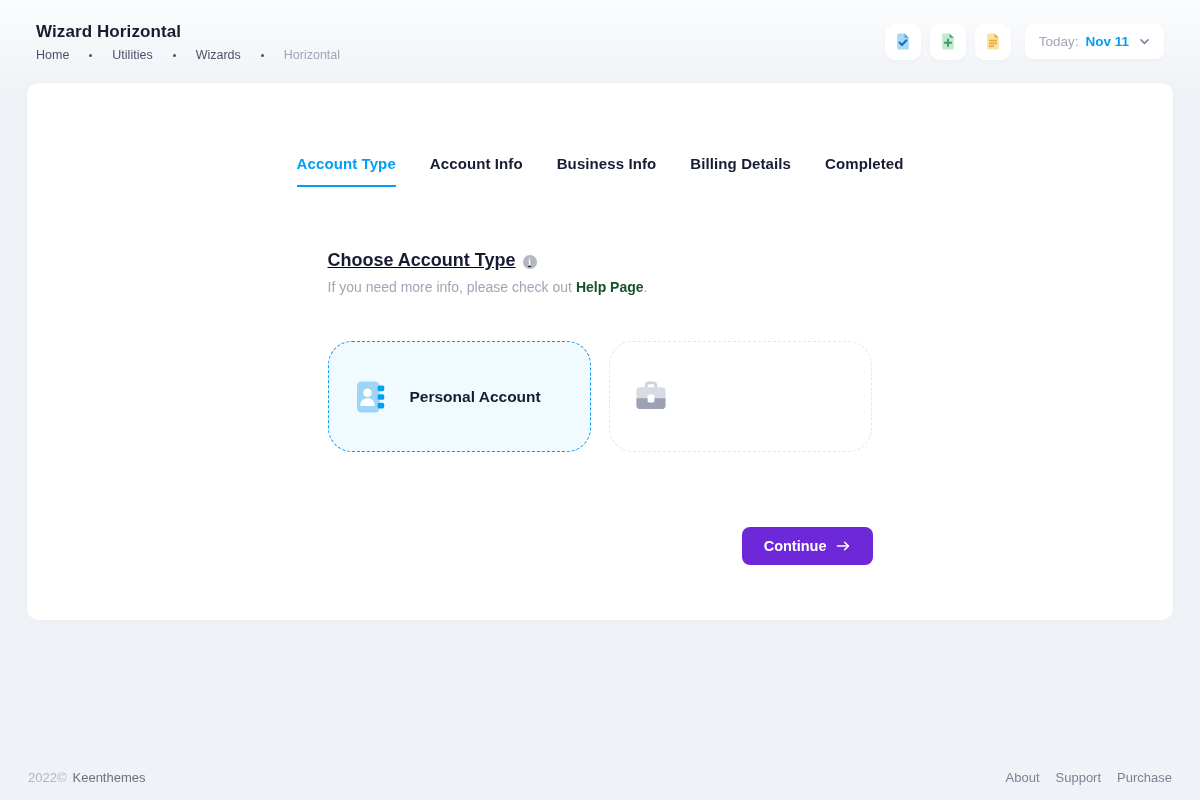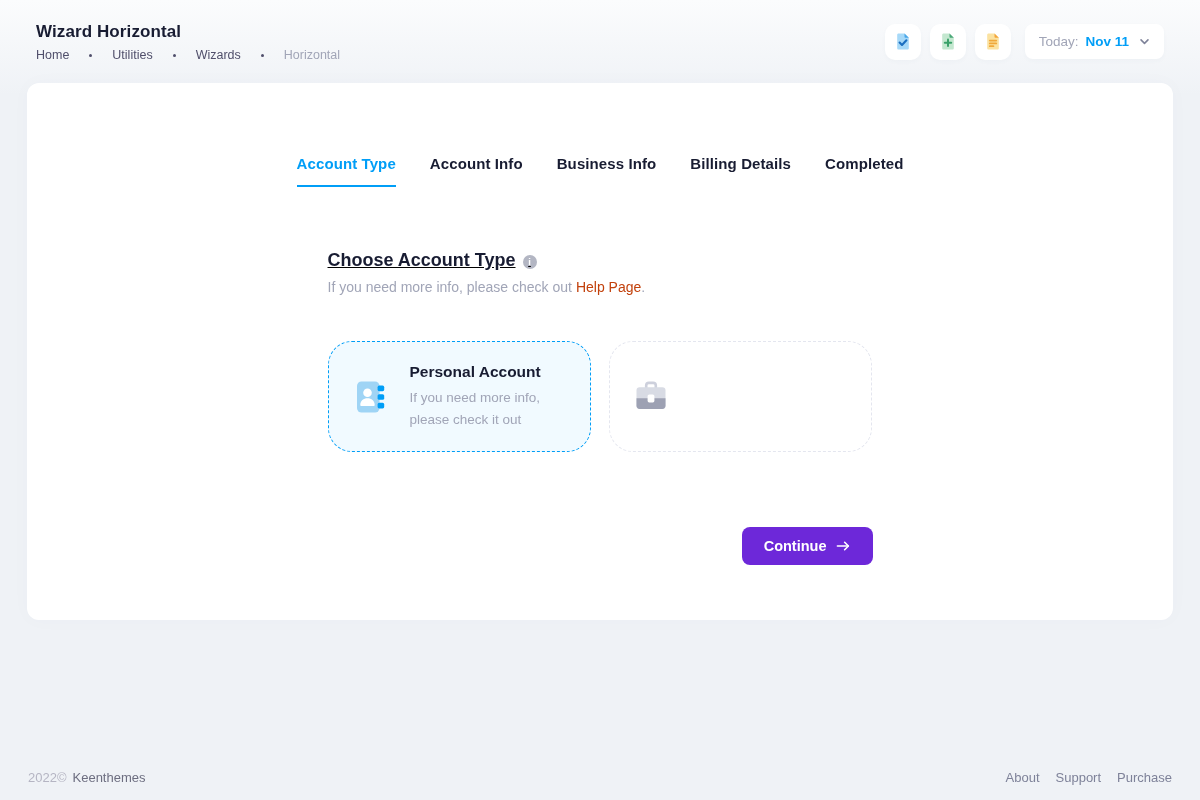--- a/index.html
+++ b/index.html
@@ -49,21 +49,21 @@
 
   .wizard-content { width:545px; margin:63px auto 0; }
   .heading-row { display:flex; align-items:center; gap:7px;text-decoration:underline; }
   .section-heading { font-size:18px; font-weight:700; color:#181c32; }
   .info-icon {
     width:14px; height:14px; border-radius:50%; background:#b3b6c3; color:#fff;
     font-size:9.5px; font-weight:700; display:inline-flex; align-items:center; justify-content:center;
     margin-top:2px; font-style:normal;
   }
   .section-sub { margin-top:8px; font-size:14px; color:#a1a5b7; }
-  .help-link { color:#c2410c; font-weight:400; margin-left:4px; text-decoration:none; cursor:pointer; }
+  .help-link { color:#14532d; font-weight:700; margin-left:4px; text-decoration:none; cursor:pointer; }
   .sub-suffix { color:#a1a5b7; }
 
   .options-row { display:flex; gap:18px; margin-top:46px; }
   .option-card {
     width:263px; height:111px; border-radius:24px; cursor:pointer;
     border:1px dashed #e4e6ef; background:#fff;
     display:flex; align-items:center; padding-left:21px;
   }
   .option-card.selected { border:1px dashed #009ef7; background:#f1faff; }
   .option-icon { flex:0 0 auto; margin-right:20px; display:flex; }
@@ -179,21 +179,20 @@
             <rect x="7" y="4.5" width="22.5" height="31" rx="4.5" fill="#9fd4f5"></rect>
             <circle cx="17.5" cy="15.8" r="4.3" fill="#ffffff"></circle>
             <path d="M10.3 27.9c0-3.9 3.2-6.6 7.2-6.6s7.2 2.7 7.2 6.6c0 .6-.5 1.1-1.1 1.1H11.4c-.6 0-1.1-.5-1.1-1.1z" fill="#ffffff"></path>
             <rect x="27.6" y="8.6" width="6.6" height="5.6" rx="1.6" fill="#009ef7"></rect>
             <rect x="27.6" y="17.2" width="6.6" height="5.6" rx="1.6" fill="#009ef7"></rect>
             <rect x="27.6" y="25.8" width="6.6" height="5.6" rx="1.6" fill="#009ef7"></rect>
           </svg>
         </span>
         <div>
           <div class="option-title">Personal Account</div>
-          <div class="option-desc">If you need more info, please check it out</div>
         </div>
       </div>
 
       <div class="option-card">
         <span class="option-icon">
           <svg width="40" height="40" viewBox="0 0 40 40">
             <path d="M15.2 12V8.6c0-1.5 1.2-2.7 2.7-2.7h4.2c1.5 0 2.7 1.2 2.7 2.7V12" fill="none" stroke="#cdd0dc" stroke-width="2.6"></path>
             <rect x="5.5" y="10.2" width="29" height="21.8" rx="3.2" fill="#d8dbe4"></rect>
             <path d="M5.5 21.2h29v7.6c0 1.8-1.4 3.2-3.2 3.2H8.7c-1.8 0-3.2-1.4-3.2-3.2v-7.6z" fill="#9da1b3"></path>
             <rect x="16.6" y="17.4" width="6.8" height="8" rx="1.6" fill="#ffffff"></rect>

